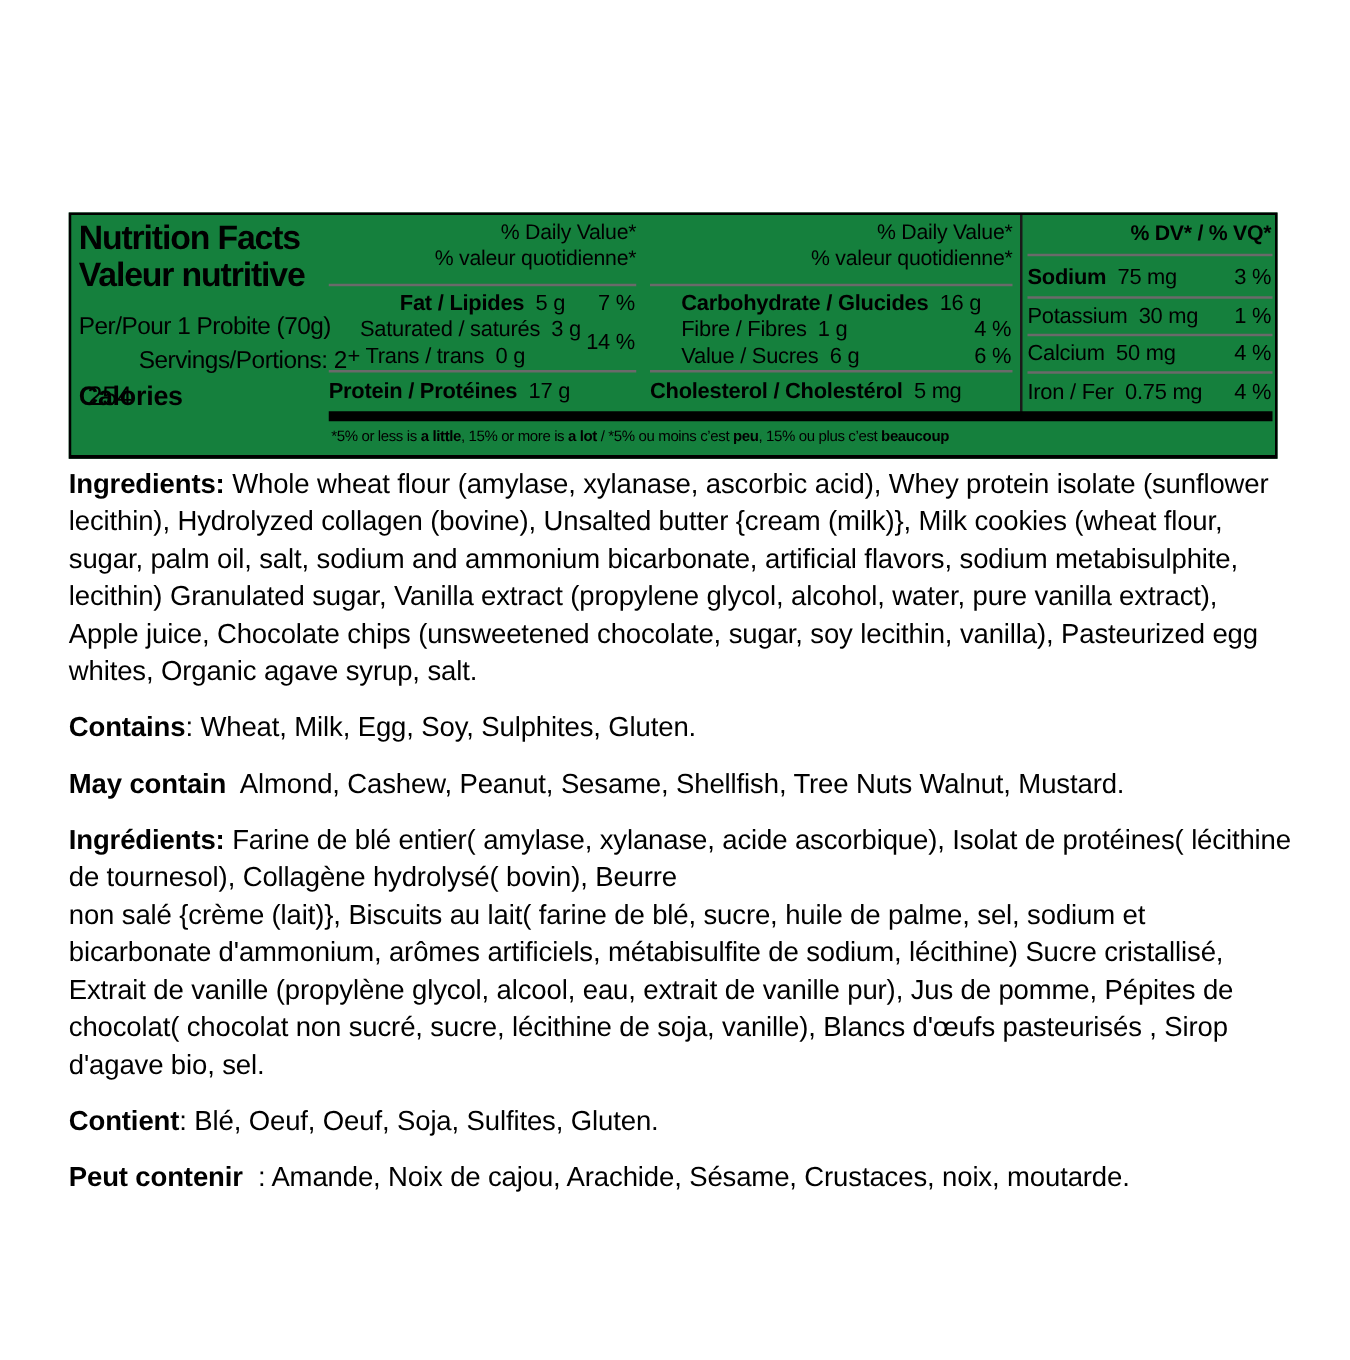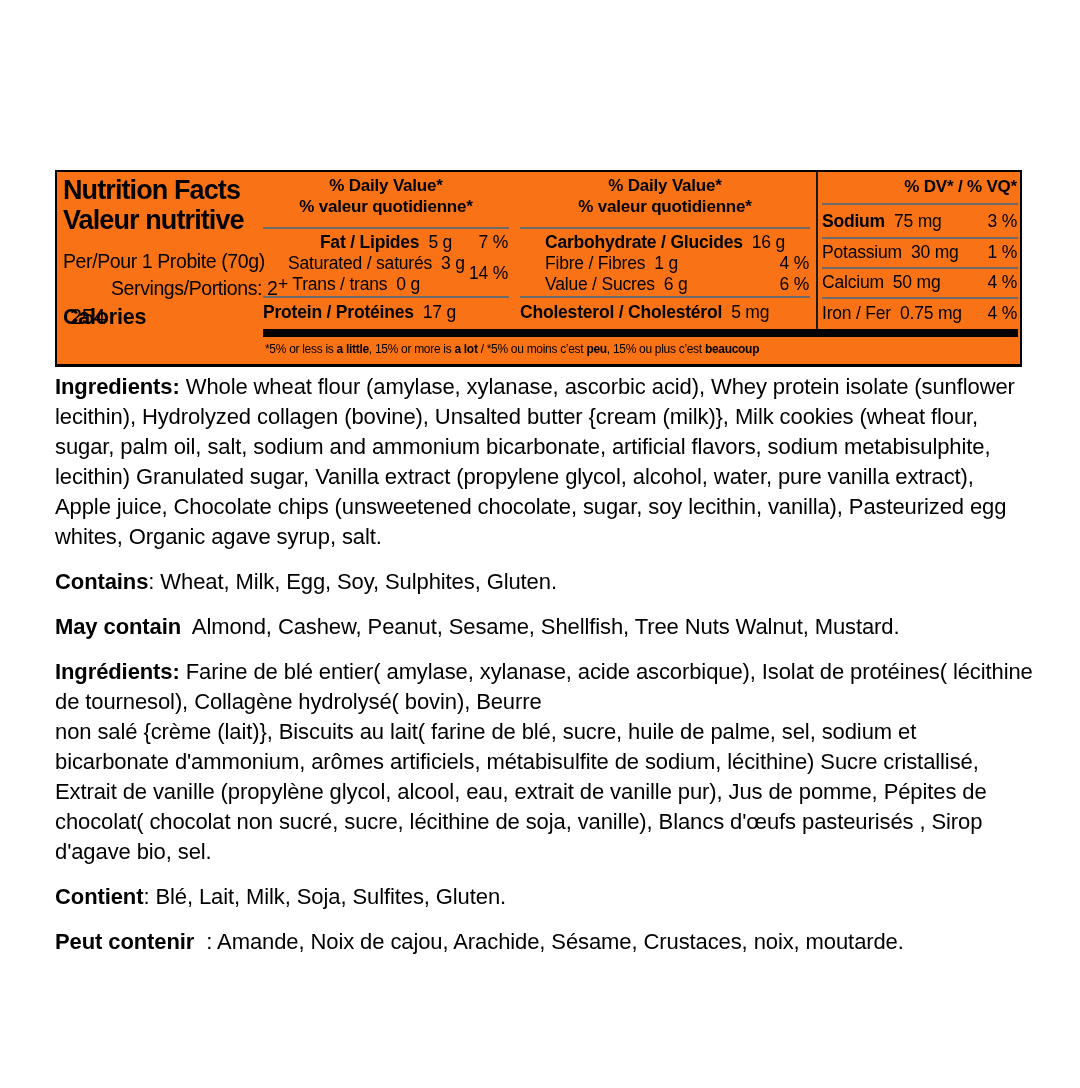--- a/index.html
+++ b/index.html
@@ -5,40 +5,40 @@
   html,body{margin:0;padding:0;}
   body{
     width:1080px;height:1088px;background:#ffffff;color:#000;
     font-family:"Liberation Sans","DejaVu Sans",sans-serif;
     position:relative;overflow:hidden;
   }
   .b{font-weight:bold;}
   
   .panel{
     position:absolute;left:55px;top:170px;width:963px;height:192px;
-    border:2px solid #000;border-bottom-width:3px;background:#f97316;
+    border:2px solid #000;border-bottom-width:3px;background:#15803d;
     letter-spacing:-0.2px;
   }
   .panel *{position:absolute;}
   .panel-left{left:6px;top:0;width:215px;height:100%;}
   .nf-title{font-size:27px;line-height:30px;font-weight:bold;letter-spacing:-0.9px;white-space:nowrap;}
   .nf-title-en{top:3px;left:0;}
   .nf-title-fr{top:33px;left:0;}
   .serving{font-size:19.5px;line-height:24px;letter-spacing:-0.4px;white-space:nowrap;}
   .serving-1{top:77px;left:0;}
   .serving-2{top:104px;left:0;margin-left:48px;}
   .calories-row{top:133px;left:0;font-size:21.5px;white-space:nowrap;}
   .calories-row .cal-val{position:static;margin-left:7px;font-weight:normal;}
 
   .col{top:0;height:100%;}
   .col-fat{left:206px;width:246px;}
   .col-carb{left:463px;width:290px;}
   .col-min{left:765px;width:196px;}
 
-  .dv-header{top:3px;right:0;left:0;text-align:center;font-weight:bold;font-size:17px;line-height:21px;white-space:nowrap;}
+  .dv-header{top:3px;right:0;left:0;text-align:right;font-weight:normal;font-size:17px;line-height:21px;white-space:nowrap;}
   .hrule{left:0;right:0;height:2px;background:#6a6a6a;}
   .trow{left:0;right:0;font-size:17.5px;line-height:20px;white-space:nowrap;}
   .trow span{position:static;}
   .amt{margin-left:9px;}
   .dvv{position:absolute !important;right:1px;top:0;}
   .ind25{padding-left:25px;}
   .ind15{padding-left:15px;}
   .sat-dv{right:1px;top:91px;font-size:17.5px;}
 
   .r-under-hdr{top:55px;}
@@ -122,15 +122,15 @@
   <div class="footnote">
     <span>*5% or less is </span><span class="b">a little</span><span>, 15% or more is </span><span class="b">a lot</span><span> / *5% ou moins c’est </span><span class="b">peu</span><span>, 15% ou plus c’est </span><span class="b">beaucoup</span>
   </div>
 </div>
 
 <div class="ingredients">
   <p><span class="b">Ingredients:</span><span> Whole wheat flour (amylase, xylanase, ascorbic acid), Whey protein isolate (sunflower lecithin), Hydrolyzed collagen (bovine), Unsalted butter {cream (milk)}, Milk cookies (wheat flour, sugar, palm oil, salt, sodium and ammonium bicarbonate, artificial flavors, sodium metabisulphite, lecithin) Granulated sugar, Vanilla extract (propylene glycol, alcohol, water, pure vanilla extract), Apple juice, Chocolate chips (unsweetened chocolate, sugar, soy lecithin, vanilla), Pasteurized egg whites, Organic agave syrup, salt.</span></p>
   <p><span class="b">Contains</span><span>: Wheat, Milk, Egg, Soy, Sulphites, Gluten.</span></p>
   <p><span class="b">May contain</span><span>&nbsp; Almond, Cashew, Peanut, Sesame, Shellfish, Tree Nuts Walnut, Mustard.</span></p>
   <p><span class="b">Ingrédients:</span><span> Farine de blé entier( amylase, xylanase, acide ascorbique), Isolat de protéines( lécithine de tournesol), Collagène hydrolysé( bovin), Beurre</span><br><span>non salé {crème (lait)}, Biscuits au lait( farine de blé, sucre, huile de palme, sel, sodium et bicarbonate d'ammonium, arômes artificiels, métabisulfite de sodium, lécithine) Sucre cristallisé, Extrait de vanille (propylène glycol, alcool, eau, extrait de vanille pur), Jus de pomme, Pépites de chocolat( chocolat non sucré, sucre, lécithine de soja, vanille), Blancs d'œufs pasteurisés , Sirop d'agave bio, sel.</span></p>
-  <p><span class="b">Contient</span><span>: Blé, Lait, Milk, Soja, Sulfites, Gluten.</span></p>
+  <p><span class="b">Contient</span><span>: Blé, Oeuf, Oeuf, Soja, Sulfites, Gluten.</span></p>
   <p><span class="b">Peut contenir</span><span>&nbsp; : Amande, Noix de cajou, Arachide, Sésame, Crustaces, noix, moutarde.</span></p>
 </div>
 
 </body></html>

